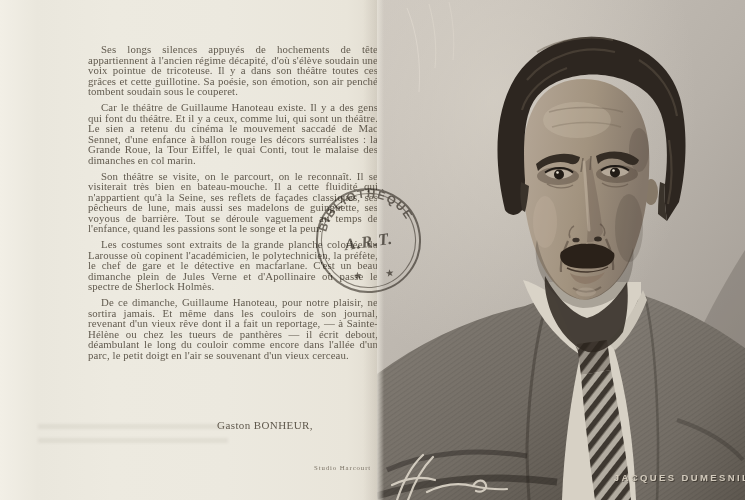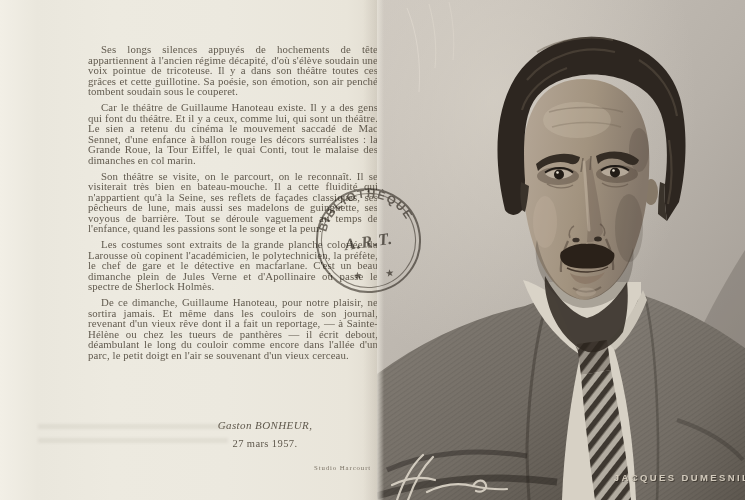--- a/index.html
+++ b/index.html
@@ -8,21 +8,21 @@
 
   
   .left-page{position:absolute;left:0;top:0;width:377px;height:500px;
     background:linear-gradient(90deg,#f2efe6 0%,#eae7dd 10%,#edeae0 30%,#ece9df 60%,#e9e5da 92%,#e2ddd1 100%);}
   .left-page::after{content:"";position:absolute;right:0;top:0;width:14px;height:100%;
     background:linear-gradient(90deg,rgba(120,110,95,0) 0%,rgba(120,110,95,.14) 100%);}
   .text-block{position:absolute;left:88px;top:44px;width:290px;color:#615a4e;
     font-size:10.8px;line-height:10.5px;text-align:justify;letter-spacing:.1px;}
   .text-block p{margin:0 0 5.5px 0;text-indent:13px;}
   .sig-block{position:absolute;left:185px;top:419px;width:160px;text-align:center;color:#5f584c;}
-  .sig-name{font-size:11px;letter-spacing:.4px;font-style:italic;}
+  .sig-name{font-size:11px;letter-spacing:.4px;}
   .sig-date{font-size:10.5px;margin-top:7px;letter-spacing:.4px;}
   .credit{position:absolute;left:314px;top:464px;font-size:6.8px;letter-spacing:.9px;
     color:#7b7366;font-family:"Liberation Serif",serif;white-space:nowrap;}
   .ghost{position:absolute;left:38px;top:421px;width:190px;height:26px;opacity:.10;
     filter:blur(1.5px);pointer-events:none;
     background:repeating-linear-gradient(0deg,transparent 0 4px,#7a7264 4px 9px,transparent 9px 14px);}
 
   
   .stamp{position:absolute;left:308px;top:180px;width:121px;height:121px;
     opacity:.8;mix-blend-mode:multiply;filter:blur(.25px);}
@@ -38,21 +38,20 @@
   <div class="left-page">
     <div class="text-block">
       <p>Ses longs silences appuyés de hochements de tête appartiennent à l'ancien régime décapité, d'où s'élève soudain une voix pointue de tricoteuse. Il y a dans son théâtre toutes ces grâces et cette guillotine. Sa poésie, son émotion, son air penché tombent soudain sous le couperet.</p>
       <p>Car le théâtre de Guillaume Hanoteau existe. Il y a des gens qui font du théâtre. Et il y a ceux, comme lui, qui sont un théâtre. Le sien a retenu du cinéma le mouvement saccadé de Mac Sennet, d'une enfance à ballon rouge les décors surréalistes : la Grande Roue, la Tour Eiffel, le quai Conti, tout le malaise des dimanches en col marin.</p>
       <p>Son théâtre se visite, on le parcourt, on le reconnaît. Il se visiterait très bien en bateau-mouche. Il a cette fluidité qui n'appartient qu'à la Seine, ses reflets de façades classiques, ses pêcheurs de lune, mais aussi ses madelons de guinguette, ses voyous de barrière. Tout se déroule vaguement au temps de l'enfance, quand les passions sont le songe et la peur.</p>
       <p>Les costumes sont extraits de la grande planche coloriée du Larousse où copinent l'académicien, le polytechnicien, la préfète, le chef de gare et le détective en macfarlane. C'est un beau dimanche plein de Jules Verne et d'Apollinaire où passe le spectre de Sherlock Holmès.</p>
       <p>De ce dimanche, Guillaume Hanoteau, pour notre plaisir, ne sortira jamais. Et même dans les couloirs de son journal, revenant d'un vieux rêve dont il a fait un reportage, — à Sainte-Hélène ou chez les tueurs de panthères — il écrit debout, déambulant le long du couloir comme encore dans l'allée d'un parc, le petit doigt en l'air se souvenant d'un vieux cerceau.</p>
     </div>
     <div class="sig-block">
       <div class="sig-name">Gaston BONHEUR,</div>
-      <div class="sig-date">27 mars 1957.</div>
     </div>
     <div class="ghost"></div>
     <div class="credit">Studio Harcourt</div>
   </div>
 
   <div class="photo-page">
     <svg width="368" height="500" viewBox="0 0 368 500" xmlns="http://www.w3.org/2000/svg">
       <defs>
         <linearGradient id="bgGrad" x1="0" y1="0" x2="1" y2="1">
           <stop offset="0" stop-color="#ccc6be"></stop>

